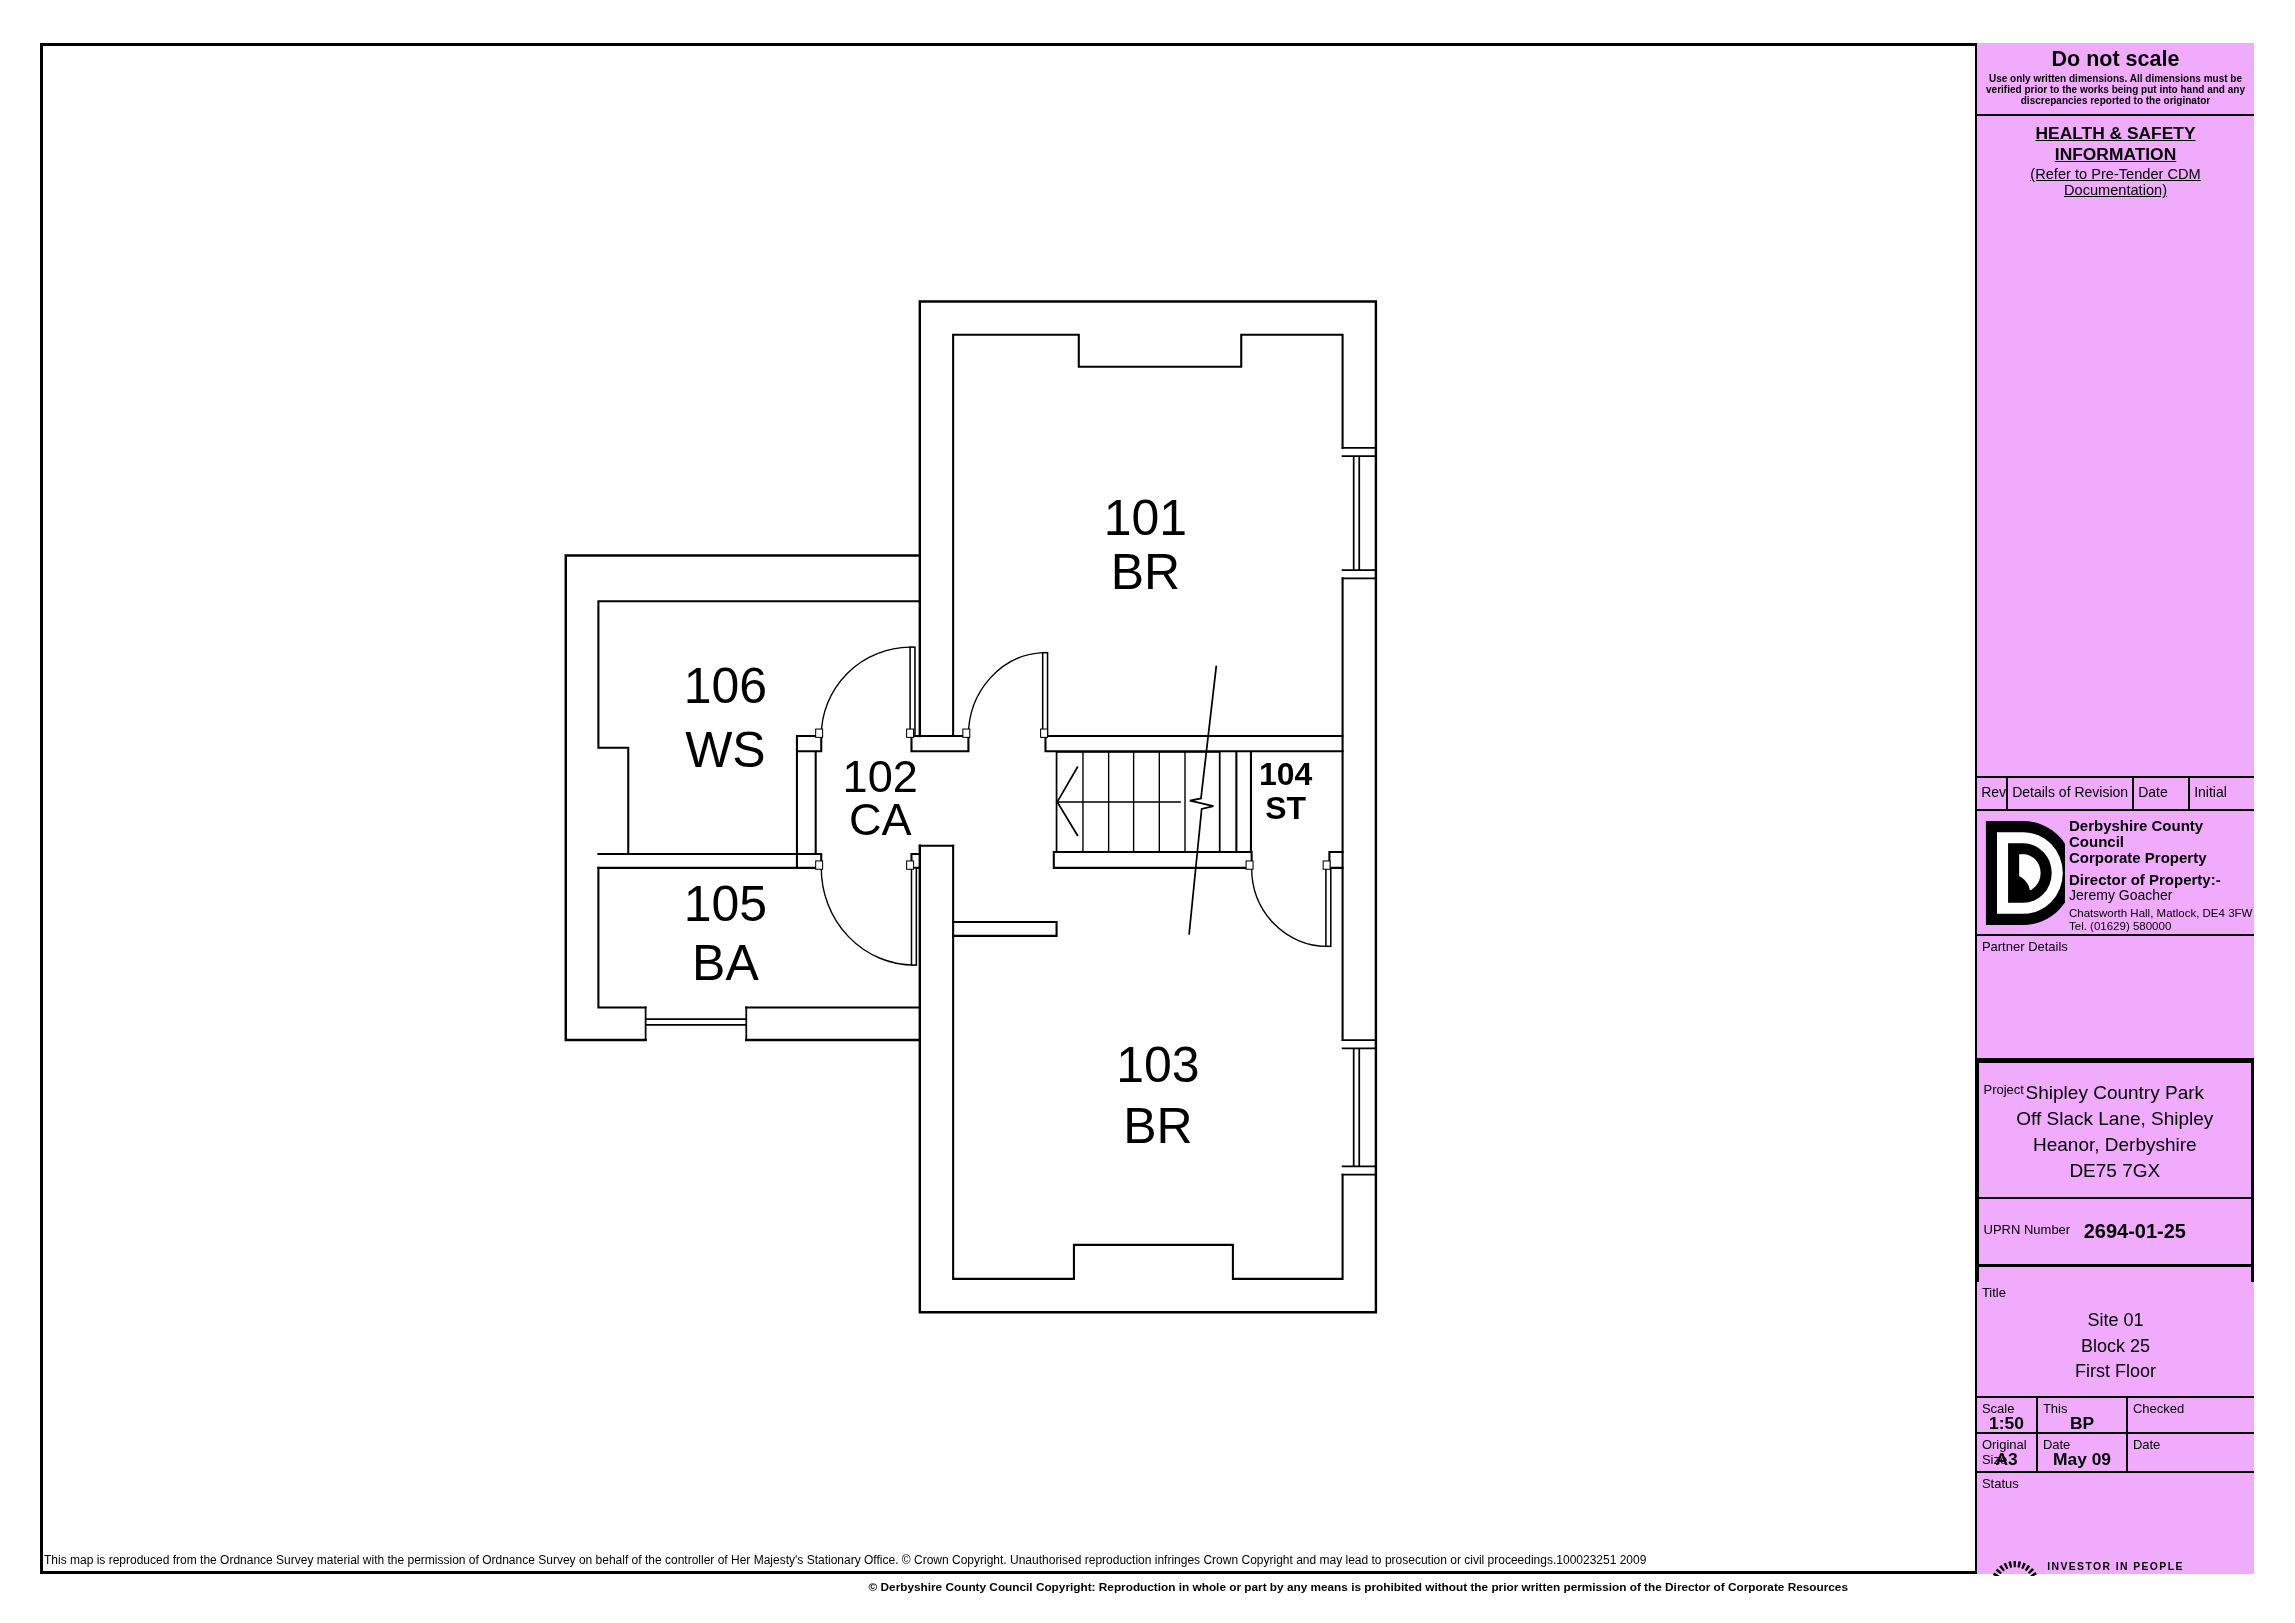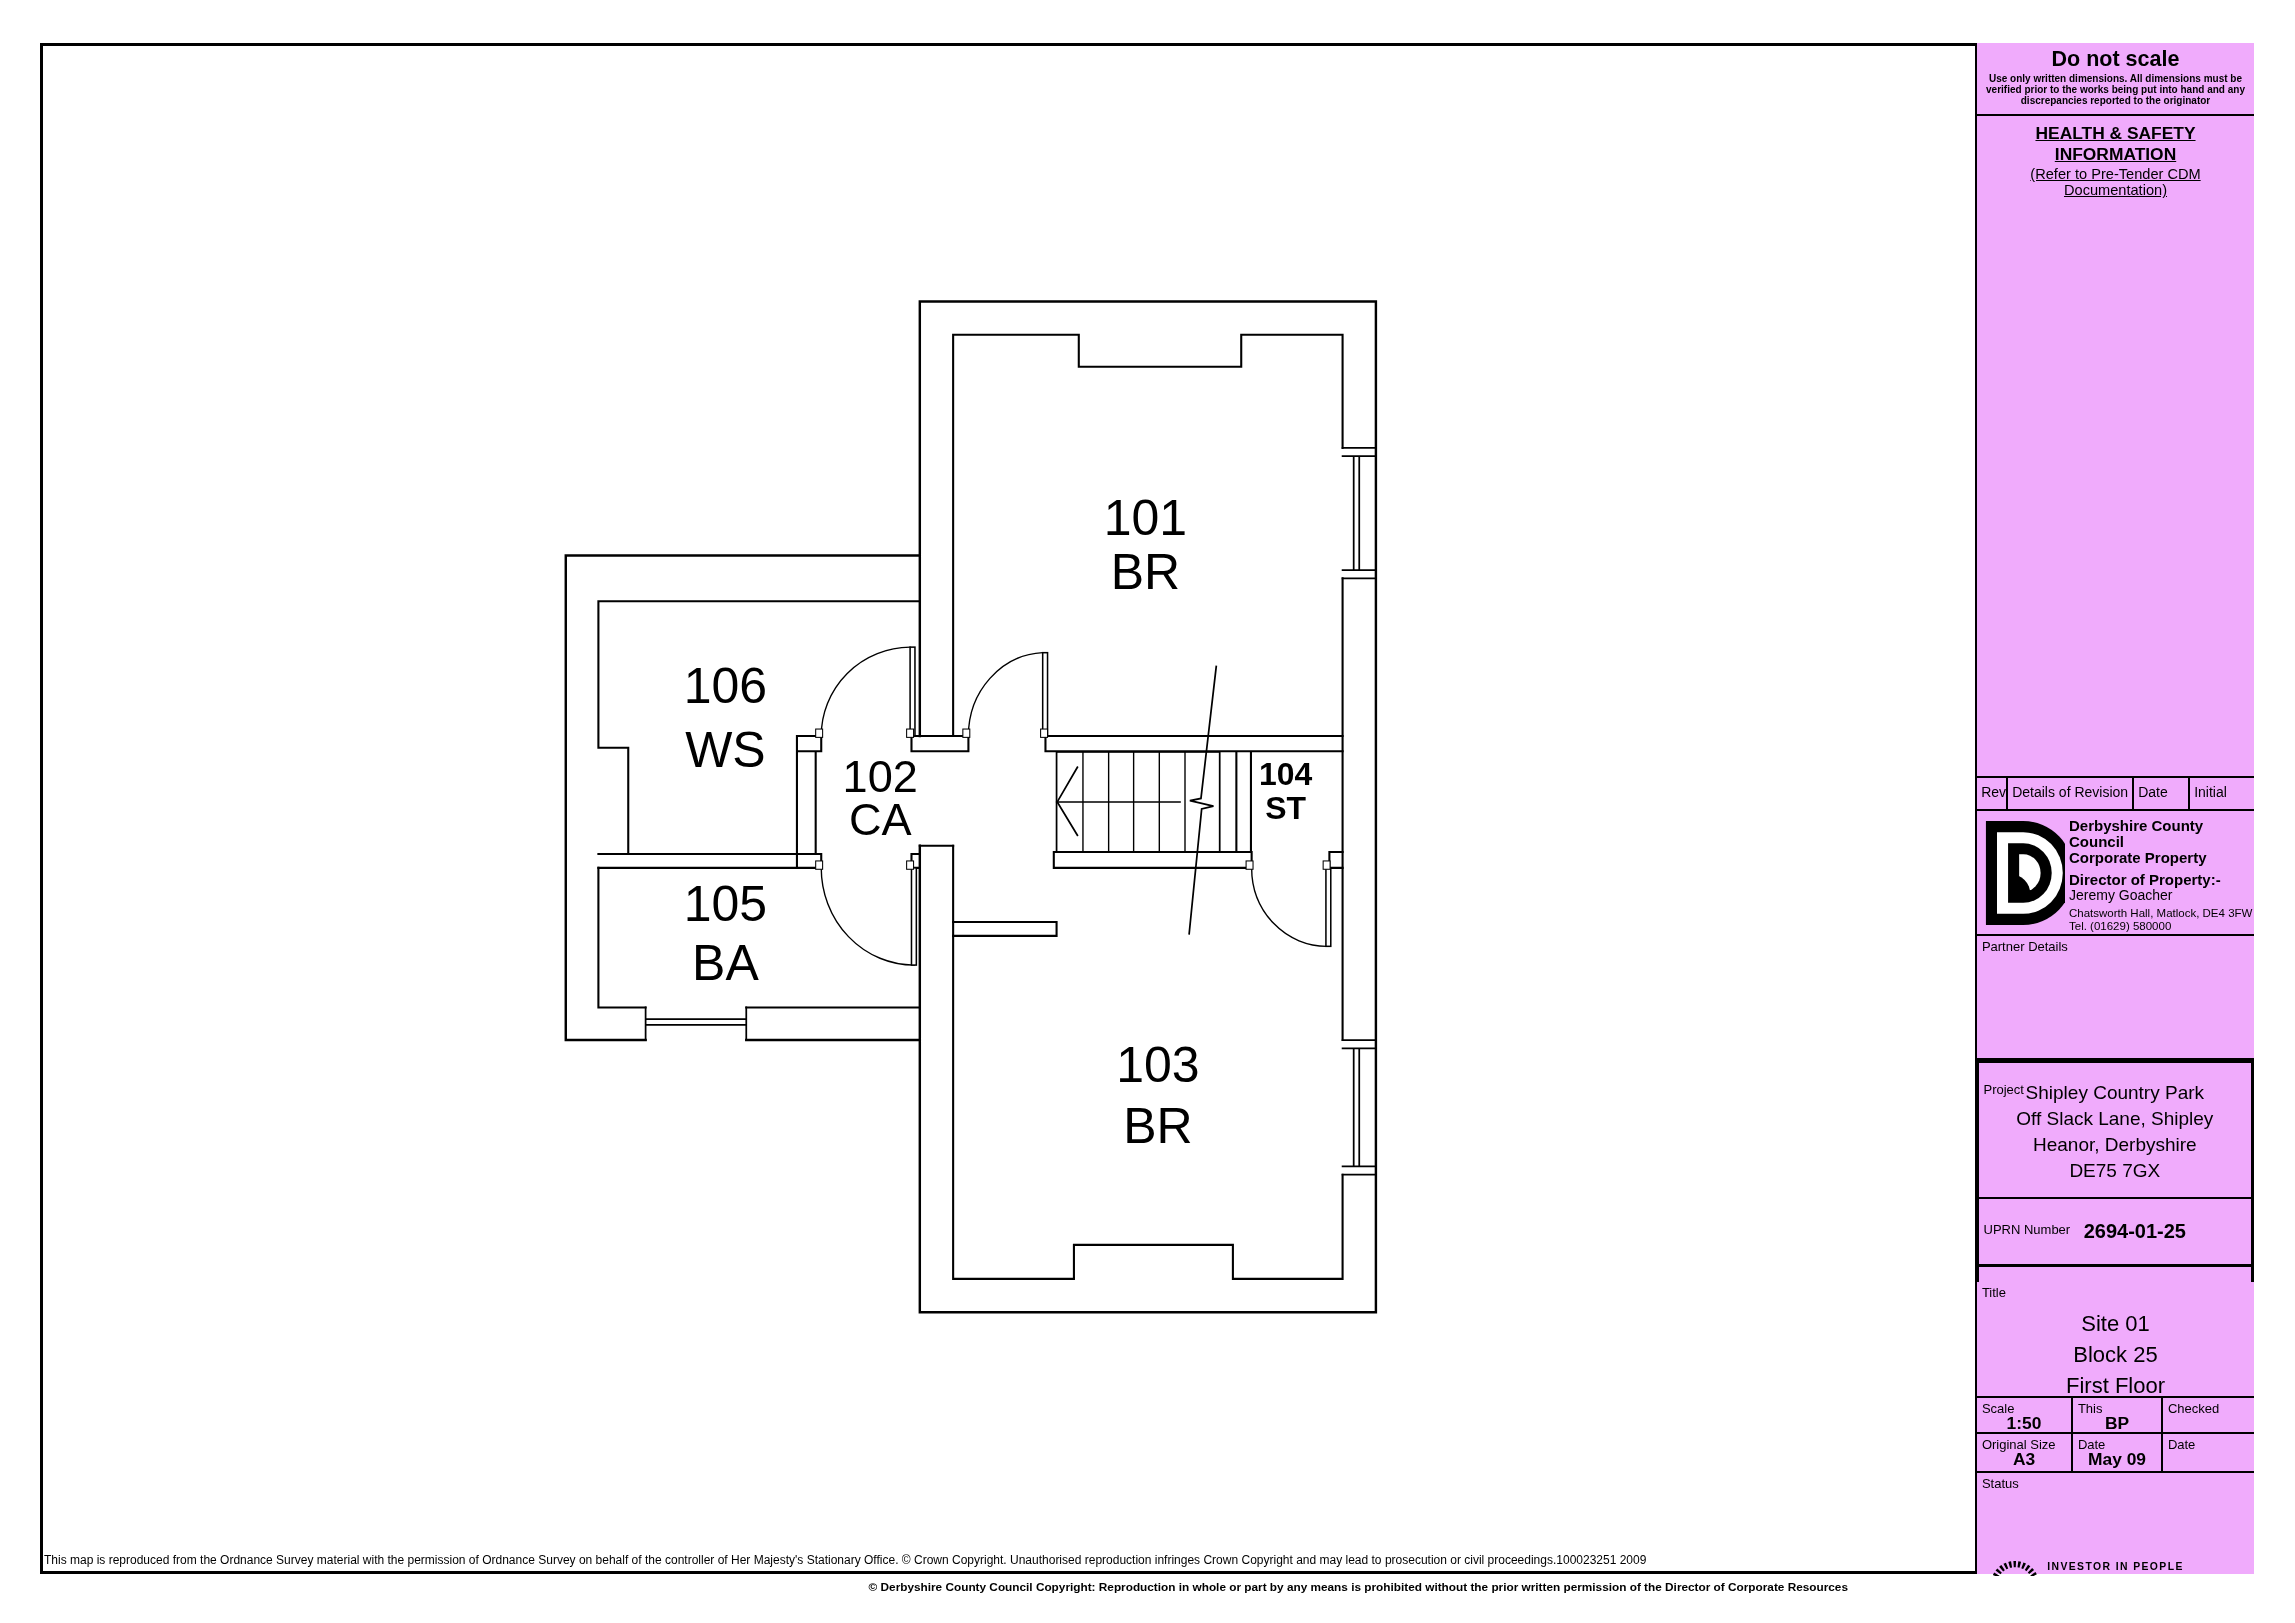--- a/index.html
+++ b/index.html
@@ -30,26 +30,26 @@
   .dcc-s{font-size:11.5px;line-height:1.12;}
   .sp8{height:5.6px;} .sp5{height:3.5px;}
   .partner{height:124px;}
   .lbl{position:absolute;left:4.9px;top:2.8px;font-size:13px;}
   .projbox{height:222px;border:3.5px solid #000;border-bottom:none;margin-left:-1.4px;margin-right:0;}
   .proj{height:119px;position:relative;border-bottom:2.1px solid #000;box-sizing:border-box;}
   .proj-lines{margin-top:16.7px;text-align:center;font-size:19px;line-height:1.38;}
   .uprn{height:47px;position:relative;border-bottom:3.5px solid #000;box-sizing:border-box;}
   .uprn-val{margin-top:21px;text-align:center;font-size:20px;font-weight:700;padding-left:40px;}
   .titlesec{height:116px;position:relative;}
-  .title-lines{margin-top:26px;text-align:center;font-size:22px;line-height:1.42;}
+  .title-lines{margin-top:26px;text-align:center;font-size:18px;line-height:1.42;}
   .gridrow{display:flex;}
   .r1{height:36px;} .r2{height:39px;}
   .gcell{position:relative;box-sizing:border-box;border-right:2.1px solid #000;}
   .gcell:last-child{border-right:none;}
-  .gc1{width:96px;} .gc2{width:90px;} .gc3{flex:1;}
+  .gc1{width:61px;} .gc2{width:90px;} .gc3{flex:1;}
   .gval{margin-top:15.3px;text-align:center;font-size:17.4px;font-weight:700;}
   .status{height:103px;border-bottom:none;}
   .iip{position:absolute;left:0;right:0;bottom:4.2px;text-align:center;}
   .iip-text{font-size:10.4px;font-weight:700;letter-spacing:1.4px;margin-top:1.4px;}
   
   .foot1{position:absolute;left:44px;top:1553px;width:1923px;font-size:12px;}
   .foot2{position:absolute;left:43px;top:1580px;width:1805px;font-size:11.8px;font-weight:700;text-align:right;}
 </style>
 </head>
 <body>

